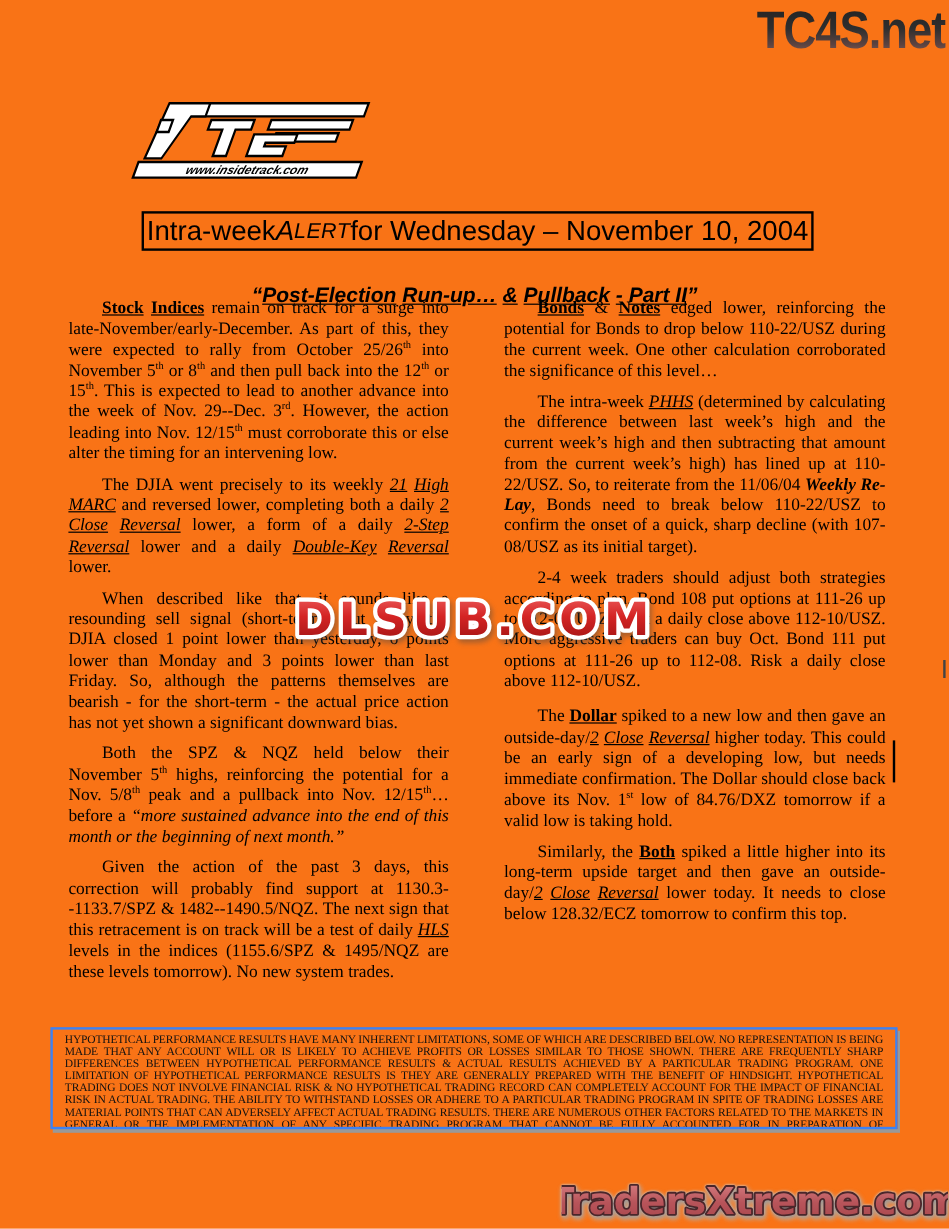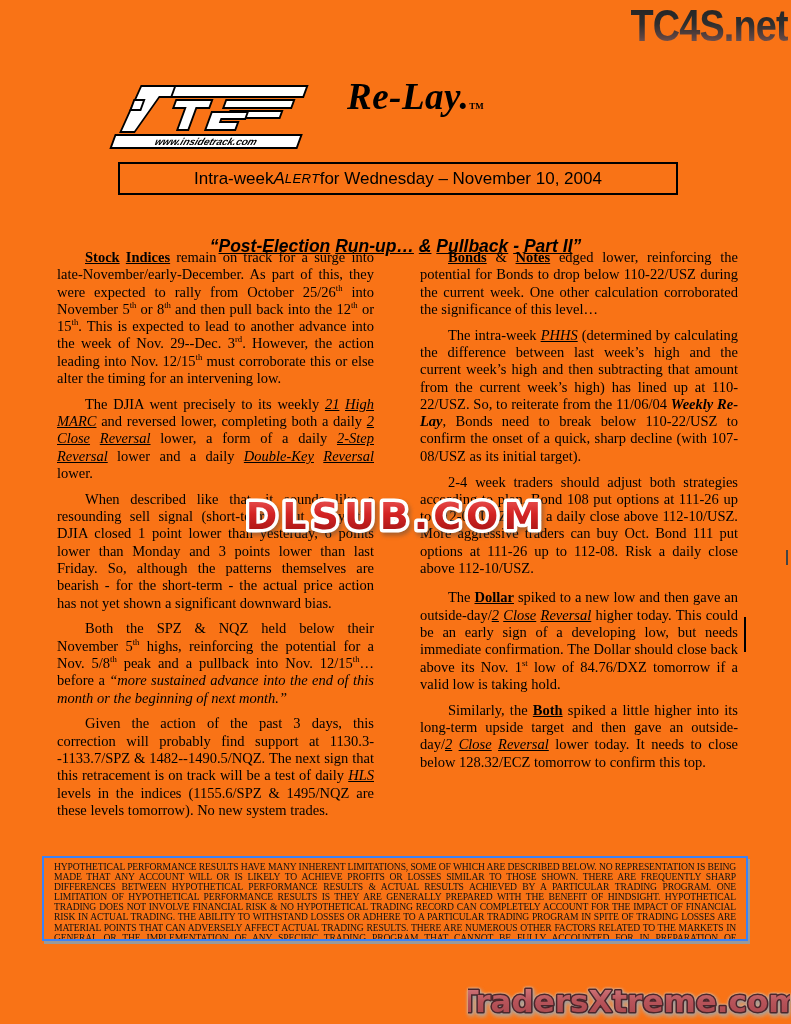--- a/index.html
+++ b/index.html
@@ -15,23 +15,23 @@
 
   
   .logo-mark{position:absolute;left:108px;top:84px;}
   .mast-title{position:absolute;left:333px;top:76px;
         font-family:"Liberation Serif",serif;font-weight:bold;font-style:italic;
         font-size:37px;line-height:41px;letter-spacing:0.5px;}
   .mast-title .l2{padding-left:14px;}
   .mast-title .tm{font-size:9px;font-style:normal;vertical-align:baseline;letter-spacing:0;}
 
   
-  .alert-box{position:absolute;left:118px;top:162px;width:556px;height:29px;border:2px solid #000;
+  .alert-box{position:absolute;left:118px;top:176px;width:556px;height:29px;border:2px solid #000;
         display:flex;align-items:center;justify-content:center;
-        font-family:"Liberation Sans",sans-serif;font-size:17px;}
+        font-family:"Liberation Sans",sans-serif;font-size:23px;}
   
   .headline{position:absolute;left:0;top:236px;width:791px;text-align:center;
         font-family:"Liberation Sans",sans-serif;font-size:17.5px;font-weight:bold;font-style:italic;}
 
   
   .col{position:absolute;top:249px;font-size:14.5px;line-height:17.3px;}
   .col-left{left:57px;width:317px;}
   .col-right{left:420px;width:318px;}
   .para{margin:0 0 8.5px 0;text-indent:28px;text-align:justify;}
   .para.gap{margin-top:12px;}
@@ -78,21 +78,20 @@
       <path d="M10 2 H44 V13 H32 L20 48 H6 Z"></path>
       <rect x="8" y="16" width="10" height="10"></rect>
       <path d="M50 16 H86 V24 H73 V46 H62 V24 H50 Z"></path>
       <path d="M90 28 H126 V35 H102 V38 H120 V46 H90 Z"></path>
       <rect x="2" y="51" width="186" height="13"></rect>
       <text x="95" y="61" text-anchor="middle" font-family="Liberation Sans, sans-serif" font-size="10" font-weight="bold" font-style="italic" fill="#000" stroke="none">www.insidetrack.com</text>
     </g>
   </svg>
 
   <div class="mast-title">
-    <div class="l2"><span>Re-Lay.</span><span class="tm">TM</span></div>
   </div>
 
   <div class="alert-box rich">
       <span>Intra-week </span>
       <span class="i">A</span>
       <span class="i sc">LERT</span>
       <span> for Wednesday – November 10, 2004</span>
     </div>
 
   <div class="headline rich"><span>“</span><span class="u">Post-Election</span><span> </span><span class="u">Run-up…</span><span> </span><span class="u">&amp;</span><span> </span><span class="u">Pullback</span><span> </span><span class="u">-</span><span> </span><span class="u">Part II</span><span>”</span></div>

